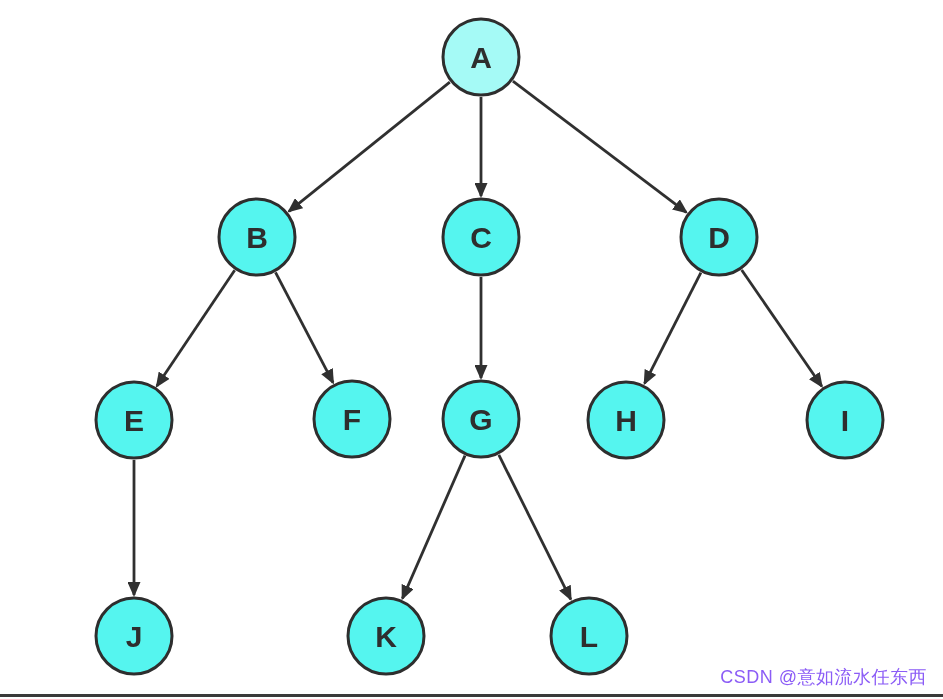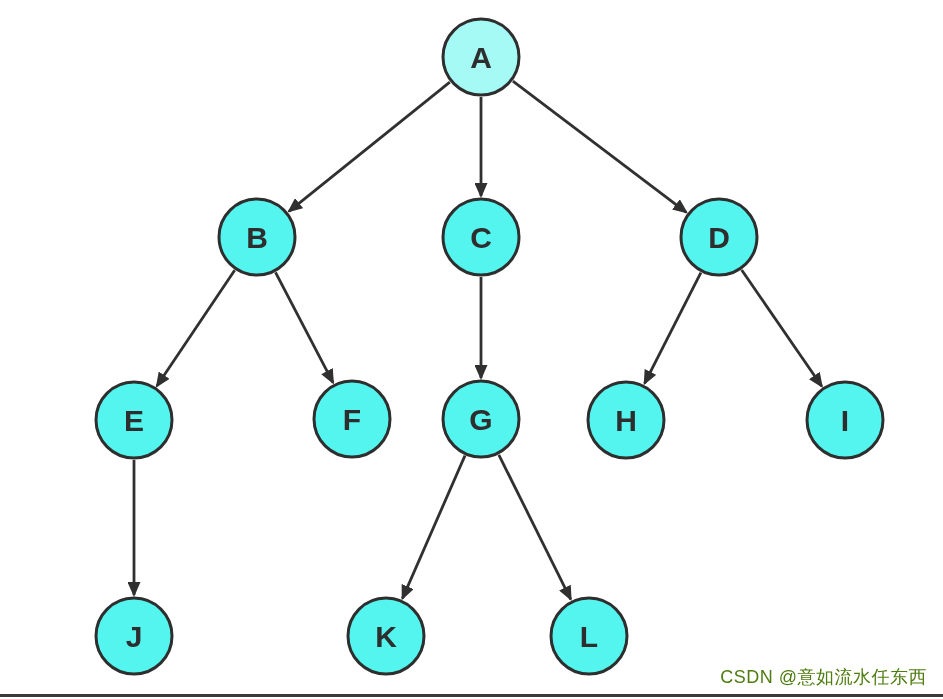--- a/index.html
+++ b/index.html
@@ -104,15 +104,15 @@
       </g>
       <g>
         <circle cx="386" cy="636" r="38" fill="#55f5ef" stroke="#2e2e2e" stroke-width="3"></circle>
         <text x="386" y="636" dy="0.36em" text-anchor="middle" fill="#2e2e2e" class="node-label">K</text>
       </g>
       <g>
         <circle cx="589" cy="636" r="38" fill="#55f5ef" stroke="#2e2e2e" stroke-width="3"></circle>
         <text x="589" y="636" dy="0.36em" text-anchor="middle" fill="#2e2e2e" class="node-label">L</text>
       </g>
     </svg>
-  <div class="watermark" style="color: #4d7c0f;">CSDN @意如流水任东西</div>
+  <div class="watermark" style="color: #8b5cf6;">CSDN @意如流水任东西</div>
   <div class="footer-divider" style="background: rgb(58, 58, 58);"></div>
 </div>
 
 </body></html>

